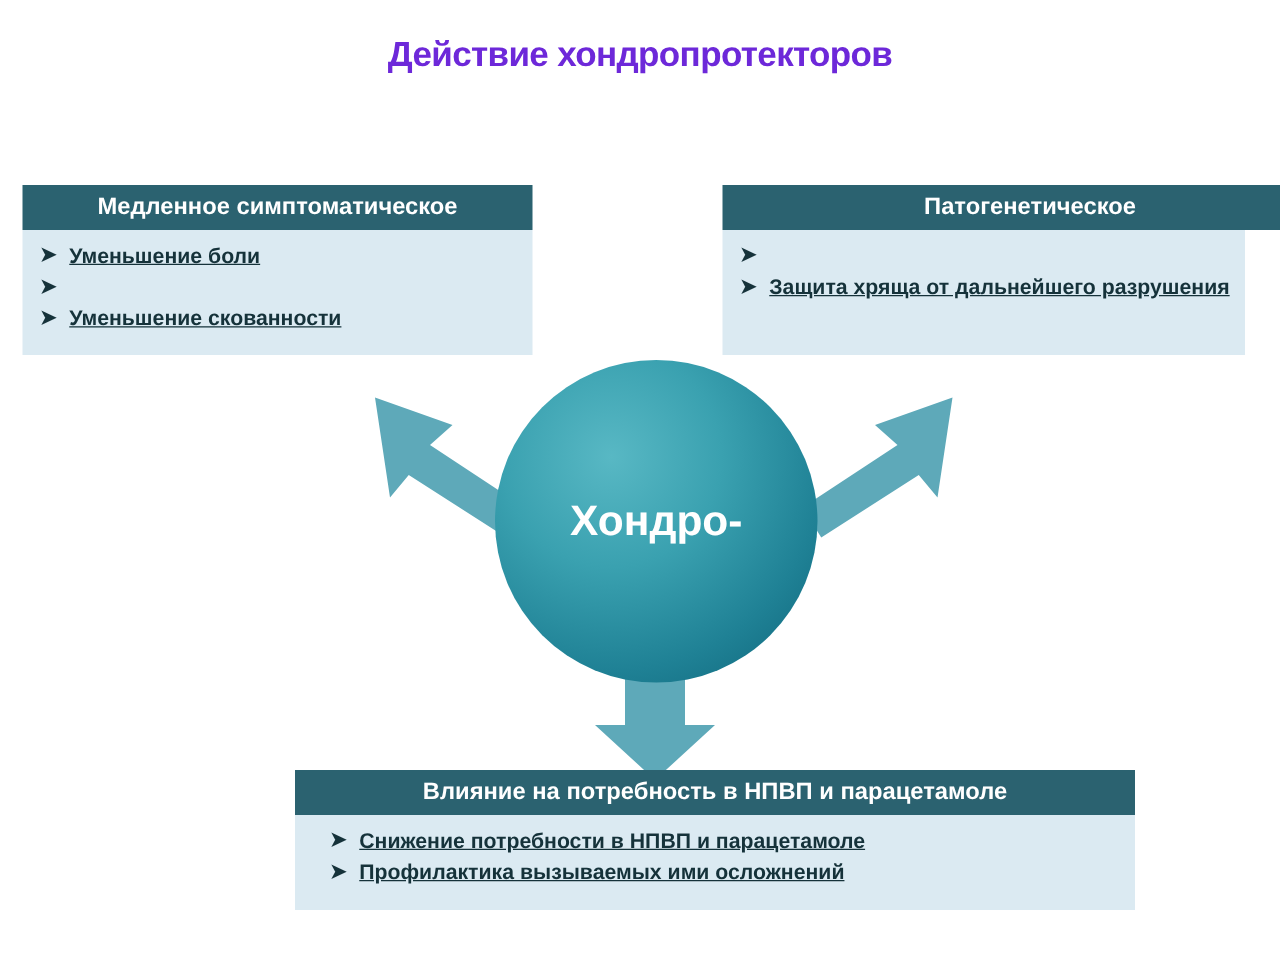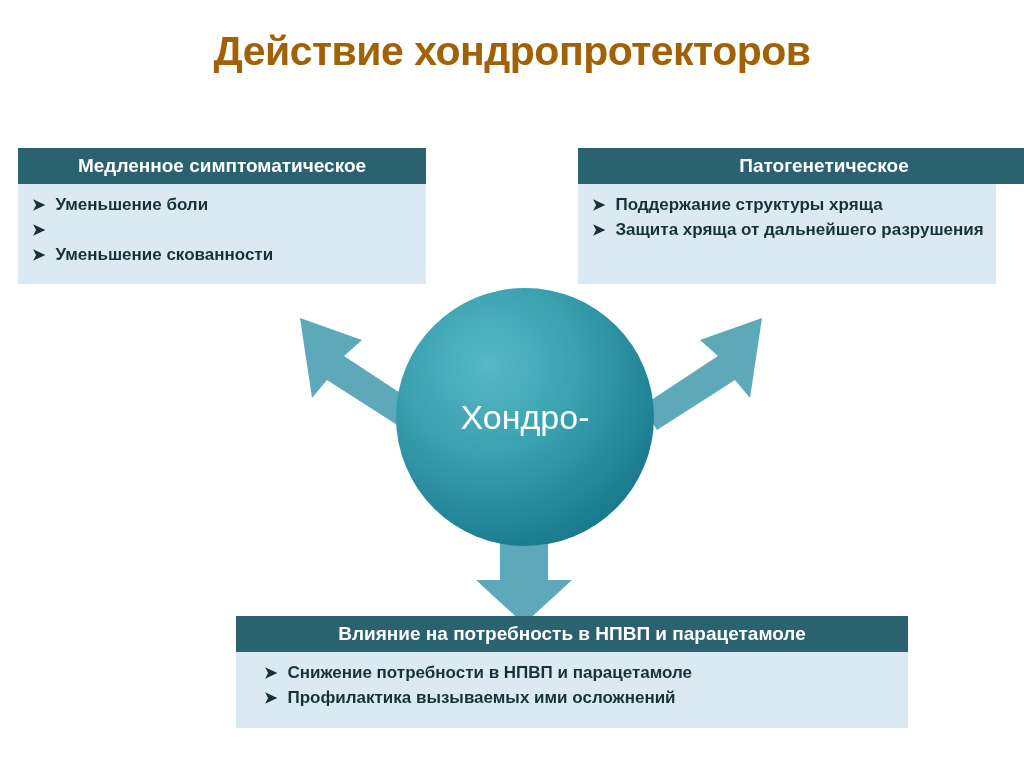--- a/index.html
+++ b/index.html
@@ -19,23 +19,23 @@
     left: 0; top: 0;
     width: 1024px;
     height: 768px;
   }
   .title {
     position: absolute;
     left: 0;
     top: 28px;
     width: 1024px;
     text-align: center;
-    font-size: 41px;
+    font-size: 28px;
     font-weight: bold;
-    color: #a16207;
+    color: #6d28d9;
     letter-spacing: -0.5px;
     white-space: nowrap;
   }
 
   
   .panel {
     position: absolute;
     border-radius: 14px;
   }
   .panel-header {
@@ -64,20 +64,21 @@
   }
   .bullet-mark {
     color: #15323a;
     font-size: 16px;
     margin-right: 10px;
     line-height: 23px;
     flex: 0 0 auto;
   }
   .bullet-text {
     flex: 1 1 auto;
+    text-decoration: underline;
   }
 
   
   #panel-left   { left: 18px;  top: 148px; width: 408px; }
   #panel-left .panel-header { width: 408px; }
   #panel-left .panel-body   { width: 408px; height: 100px; box-sizing: border-box; }
 
   #panel-right  { left: 578px; top: 148px; width: 418px; }
   #panel-right .panel-header { width: 492px; }
   #panel-right .panel-body   { width: 418px; height: 100px; box-sizing: border-box; }
@@ -94,21 +95,21 @@
     width: 258px;
     height: 258px;
     border-radius: 50%;
     background: radial-gradient(circle at 36% 30%, #58b8c4 0%, #3aa1b0 36%, #1f8195 70%, #0d6378 100%);
     color: #ffffff;
     display: flex;
     flex-direction: column;
     align-items: center;
     justify-content: center;
     font-size: 34px;
-    font-weight: normal;
+    font-weight: bold;
     line-height: 45px;
     text-align: center;
   }
 
   .arrows {
     position: absolute;
     left: 0; top: 0;
     width: 1024px;
     height: 768px;
     pointer-events: none;
@@ -147,21 +148,20 @@
         <span class="bullet-text">Уменьшение скованности</span>
       </div>
     </div>
   </div>
 
   <div class="panel" id="panel-right">
     <div class="panel-header">Патогенетическое</div>
     <div class="panel-body">
       <div class="bullet-row">
         <span class="bullet-mark">➤</span>
-        <span class="bullet-text">Поддержание структуры хряща</span>
       </div>
       <div class="bullet-row">
         <span class="bullet-mark">➤</span>
         <span class="bullet-text">Защита хряща от дальнейшего разрушения</span>
       </div>
     </div>
   </div>
 
   <div class="circle">
     <span>Хондро-</span>

